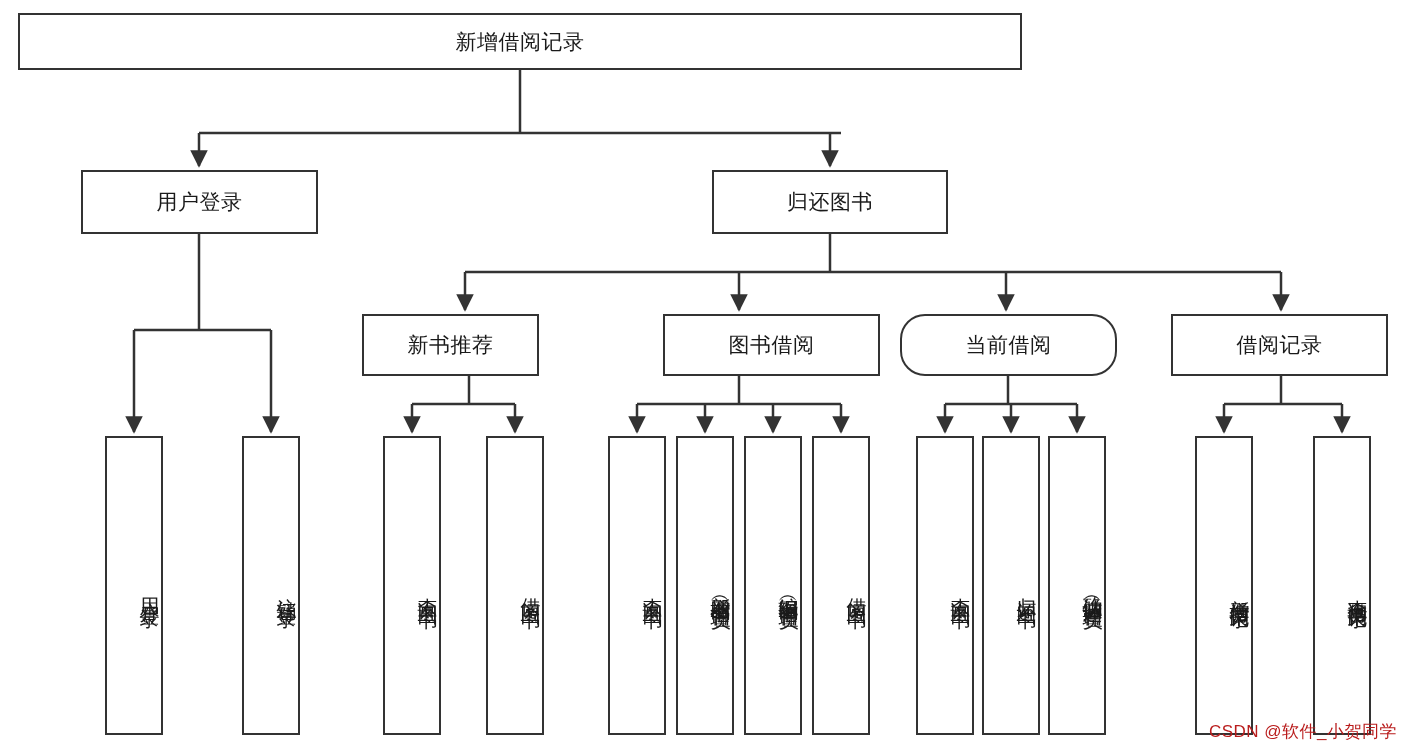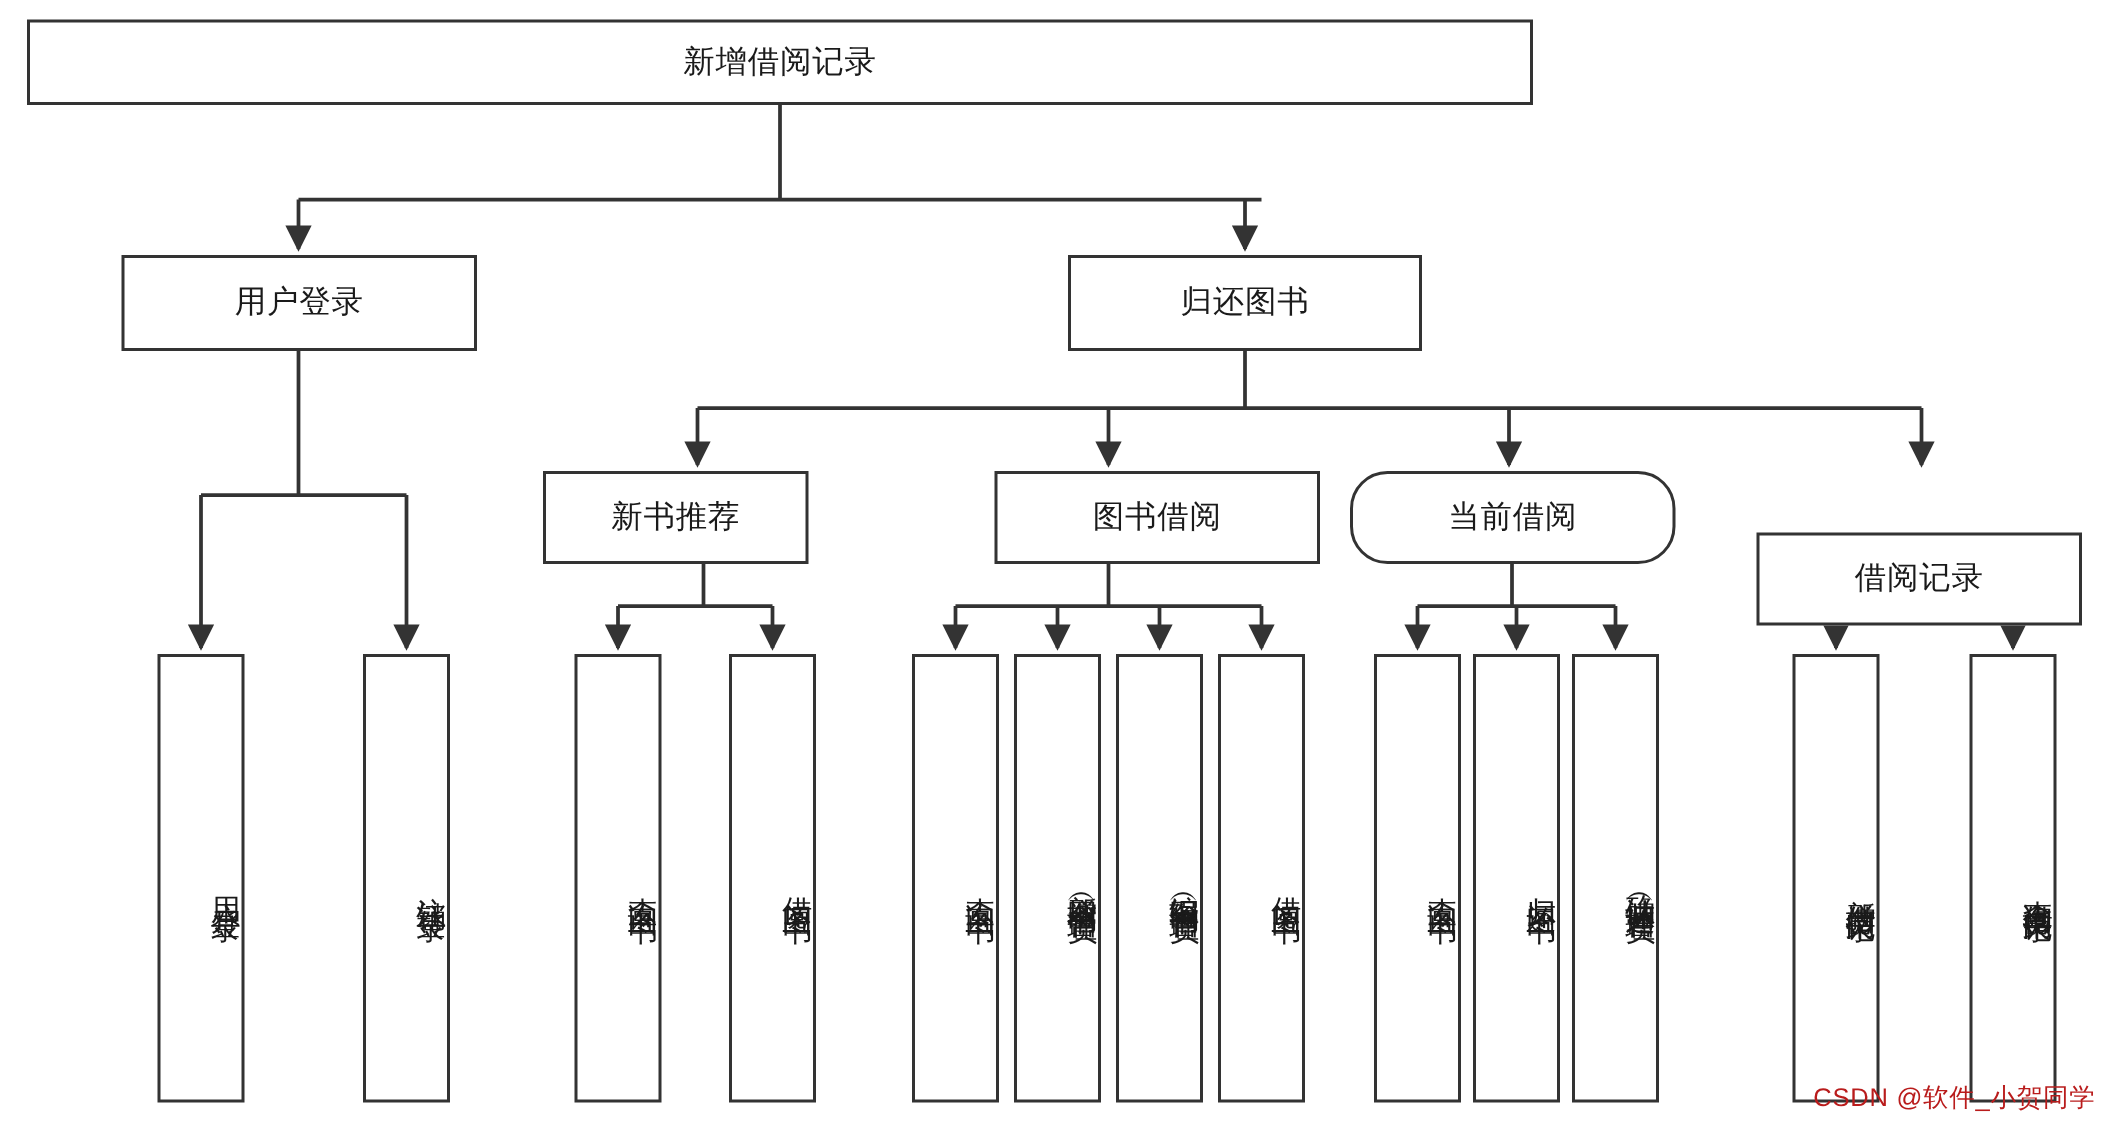--- a/index.html
+++ b/index.html
@@ -123,21 +123,21 @@
   <div class="node horiz" style="left:81px; top:170px; width:237px; height:64px;">用户登录</div>
 
   <div class="node horiz" style="left:712px; top:170px; width:236px; height:64px;">归还图书</div>
 
   <div class="node horiz" style="left:362px; top:314px; width:177px; height:62px;">新书推荐</div>
 
   <div class="node horiz" style="left:631px; top:314px; width:217px; height:62px;margin-left:32px;">图书借阅</div>
 
   <div class="node horiz" style="left:900px; top:314px; width:217px; height:62px;border-radius:25px;">当前借阅</div>
 
-  <div class="node horiz" style="left:1171px; top:314px; width:217px; height:62px;margin-top:41px;">借阅记录</div>
+  <div class="node horiz" style="left:1171px; top:314px; width:217px; height:62px;">借阅记录</div>
 
   <div class="node vert" style="left:105px; top:436px; width:58px; height:299px;">用户登录</div>
 
   <div class="node vert" style="left:242px; top:436px; width:58px; height:299px;">注销登录</div>
 
   <div class="node vert" style="left:383px; top:436px; width:58px; height:299px;">查询图书</div>
 
   <div class="node vert" style="left:486px; top:436px; width:58px; height:299px;">借阅图书</div>
 
   <div class="node vert" style="left:608px; top:436px; width:58px; height:299px;">查询图书</div>

